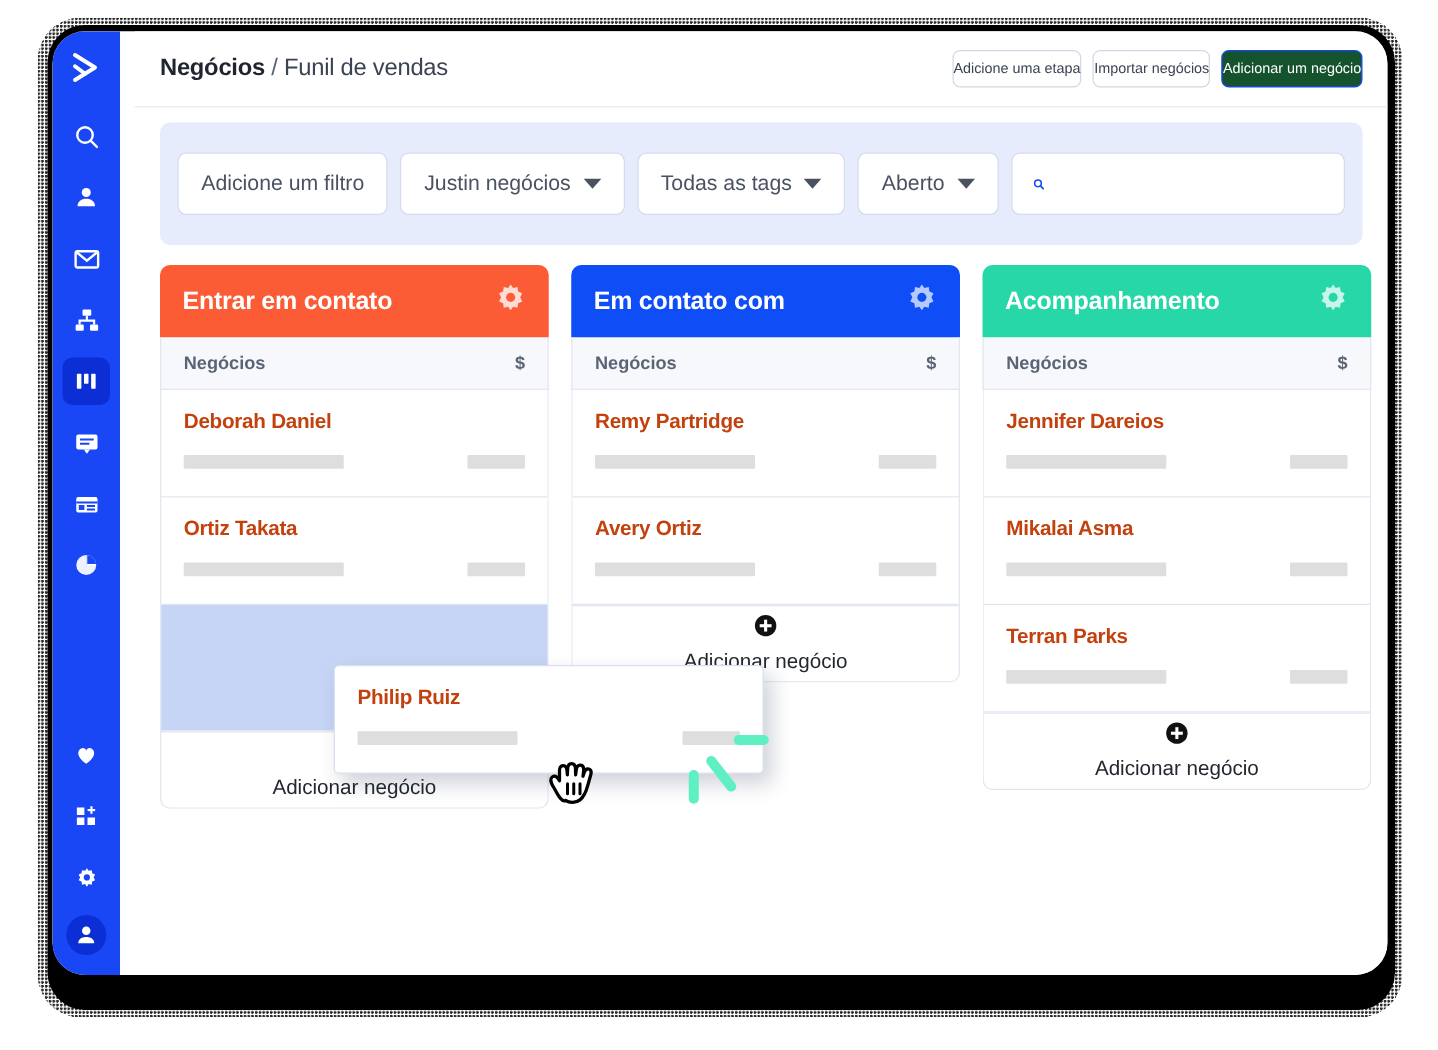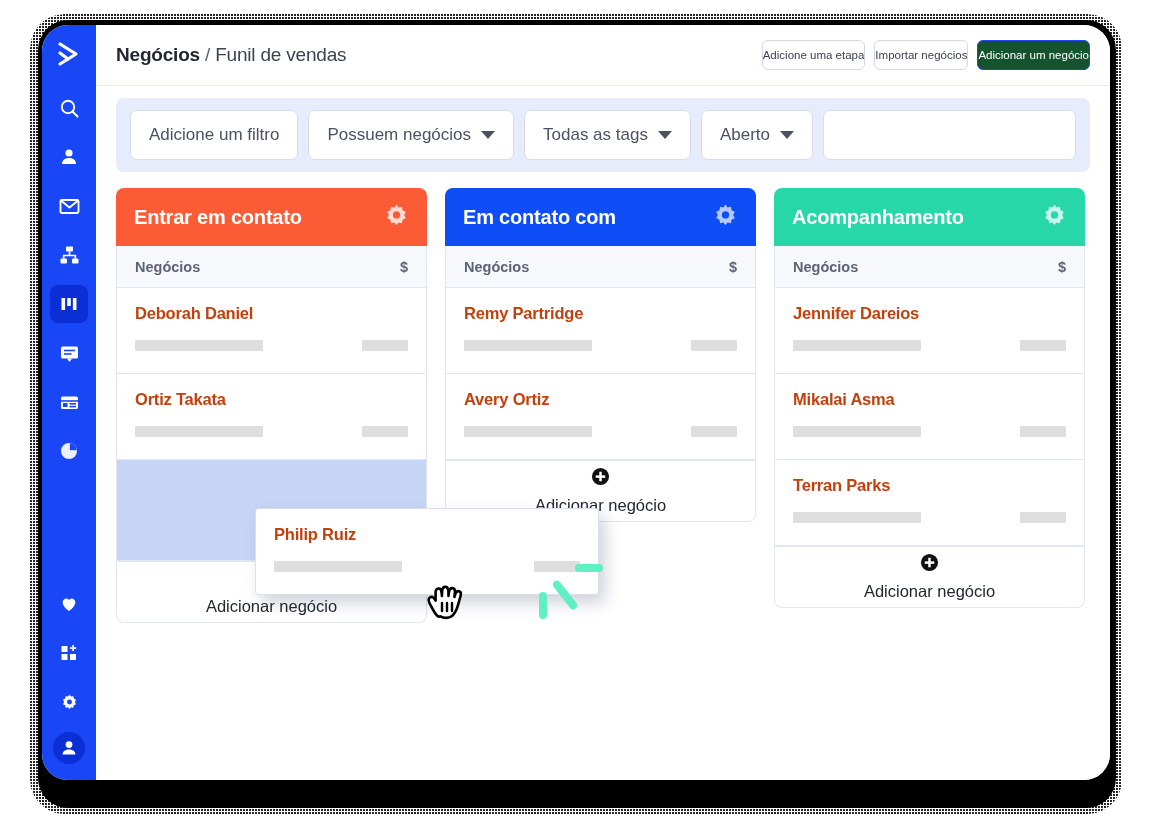--- a/index.html
+++ b/index.html
@@ -68,21 +68,21 @@
   .side-icon.active{background:#0b2fd4;}
   .side-spacer{flex:1;}
   .avatar-ico{
     width:32px;height:32px;border-radius:50%;
     background:#0b2fd4;
     display:flex;align-items:center;justify-content:center;
     margin-bottom:16px;
   }
 
   
-  .main{flex:1;display:flex;flex-direction:column;min-width:0;background:#fff;}
+  .main{flex:1;display:flex;flex-direction:column;min-width:0;background:#fff;margin-left:12px;}
 
   .topbar{
     height:60px;flex:none;
     border-bottom:1px solid #e6e9f2;
     display:flex;align-items:center;
     padding:0 20px 0 20px;
   }
   .crumb{font-size:19px;color:#3b4252;letter-spacing:-.2px;}
   .crumb b{color:#1f2430;font-weight:bold;}
   .crumb .sep{color:#5a6272;}
@@ -97,21 +97,21 @@
     white-space:nowrap;
     cursor:pointer;
   }
   .btn.primary{background:#14532d;border-color:#1a47f5;color:#fff;}
 
   
   .filterwrap{padding:12px 20px 0 20px;}
   .filterbar{
     background:#e6ecfb;
     border-radius:8px;
-    padding:12px 14px;
+    padding:24px 14px;
     display:flex;align-items:center;gap:10px;
   }
   .fbtn{
     background:#fff;
     border:1px solid #d6dced;
     border-radius:7px;
     height:48px;
     display:flex;align-items:center;gap:10px;
     padding:0 18px;
     font-size:17px;
@@ -358,21 +358,21 @@
           <button class="btn primary">Adicionar um negócio</button>
         </div>
       </div>
 
       <div class="filterwrap">
         <div class="filterbar">
           <div class="fbtn">
             <span>Adicione um filtro</span>
           </div>
           <div class="fbtn">
-            <span>Possuem negócios</span>
+            <span>Justin negócios</span>
             <span class="caret"></span>
           </div>
           <div class="fbtn">
             <span>Todas as tags</span>
             <span class="caret"></span>
           </div>
           <div class="fbtn">
             <span>Aberto</span>
             <span class="caret"></span>
           </div>

